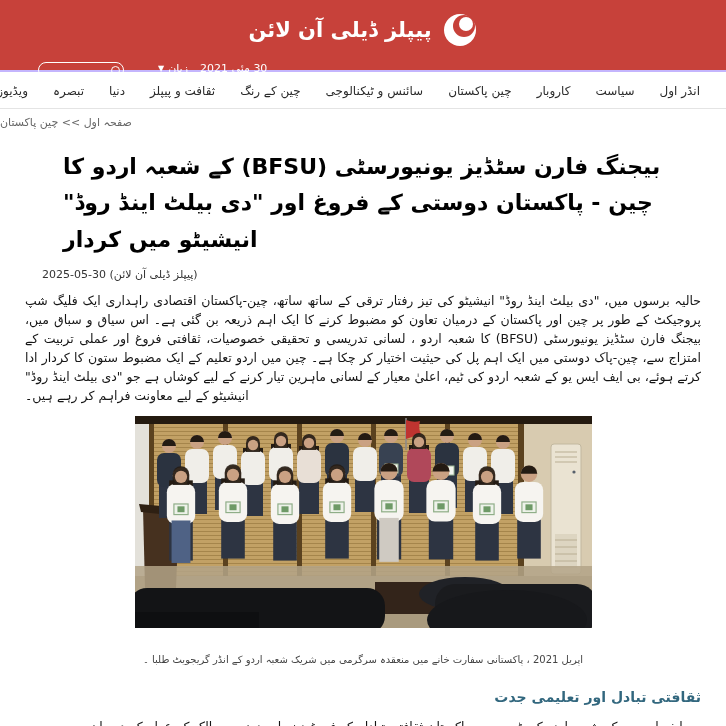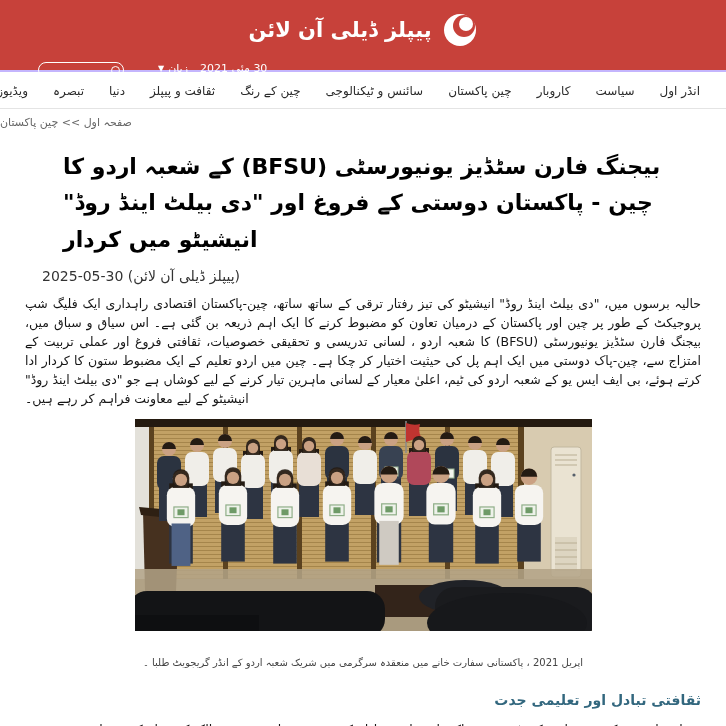--- a/index.html
+++ b/index.html
@@ -32,21 +32,21 @@
   .navbar { height:34px; background:#fff; direction:rtl; display:flex;
     align-items:center; gap:25px; padding:4px 26px 0 0; font-size:12px;
     color:#2b2b2b; }
   .nav-item { cursor:pointer; white-space:nowrap; }
   .nav-divider { border:none; border-top:1px solid #e4e4e4; margin:2px 0 0 0; }
   .breadcrumb { direction:ltr; padding:7px 140px 0 0;
     font-size:11px; color:#666; height:26px; }
   
   .headline { direction:rtl; text-align:left; font-size:22px; font-weight:bold;
     color:#000; max-width:600px; margin:14px auto 0; line-height:1.65; }
-  .byline { direction:rtl; text-align:left; padding:0 0 0 42px; font-size:14px;
+  .byline { direction:rtl; text-align:left; padding:0 0 0 42px; font-size:11px;
     color:#333; margin-top:10px; direction:rtl; text-align:left; }
   .byline-inner { direction:rtl; }
   .para1 { direction:rtl; text-align:justify; text-align-last:left;
     font-size:12.5px; line-height:19px; color:#161616; margin:10px 25px 0; }
   figure { width:457px; margin:11px auto 0; }
   figure svg { display:block; }
   figcaption { direction:rtl; text-align:center; font-size:10px; color:#444;
     margin-top:26px; }
   .subheading { direction:rtl; text-align:right; color:#32677e; font-weight:bold;
     font-size:14px; margin:24px 25px 0; }

